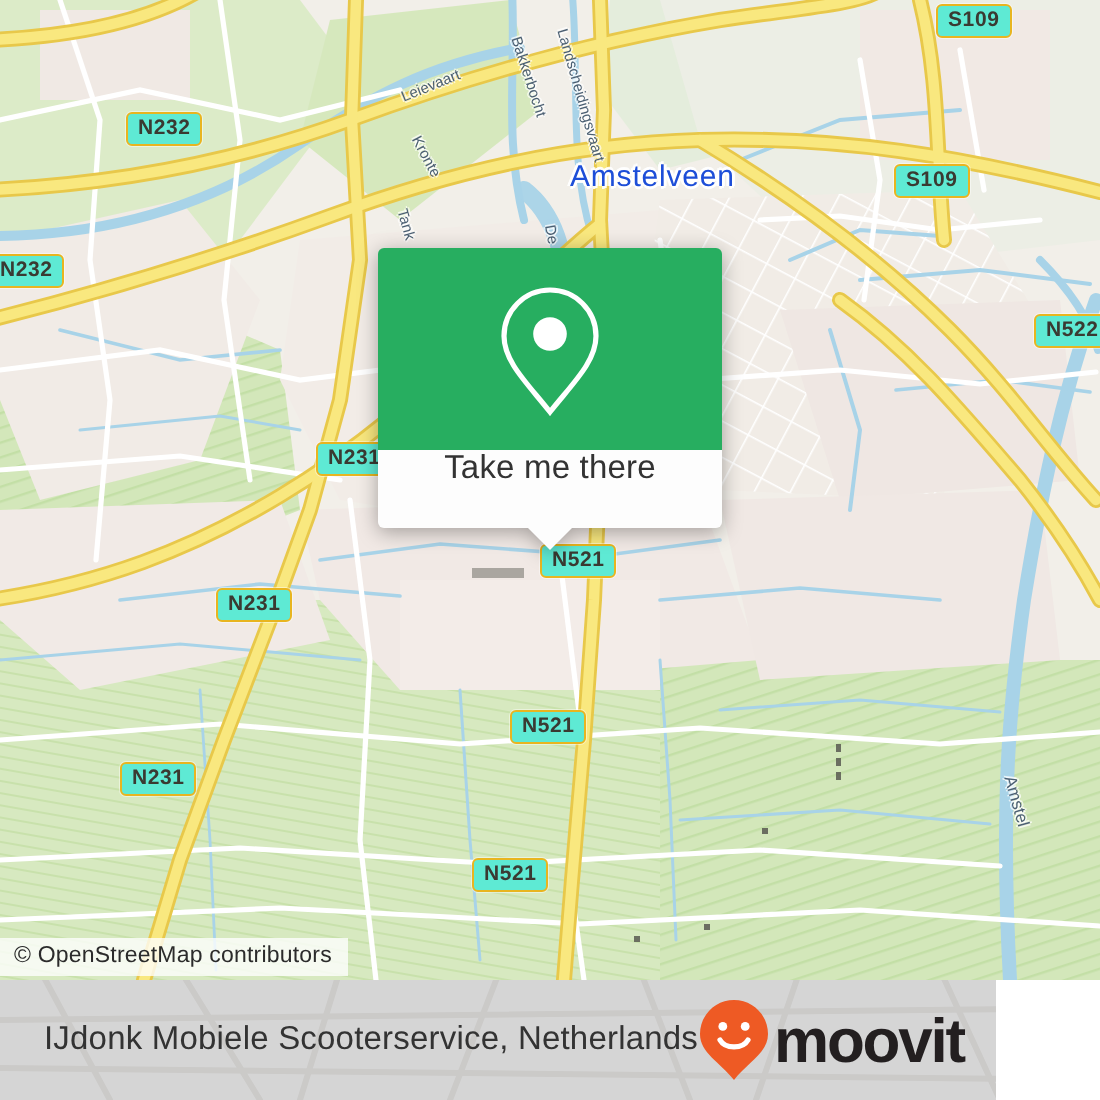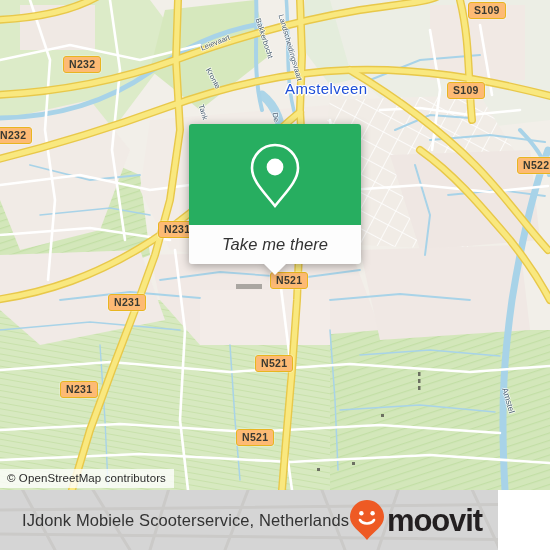--- a/index.html
+++ b/index.html
@@ -13,21 +13,21 @@
   
   #map-area{
     position:absolute; left:0; top:0; width:550px; height:490px;
     overflow:hidden; background:#eef3e6;
   }
   #map-canvas{ position:absolute; left:0; top:0; }
 
   
   .shield{
     position:absolute;
-    background:#fdba74;
+    background:#5eead4;
     border:1.6px solid #e8b520;
     border-radius:3px;
     color:#3a3a32;
     font-size:10.5px;
     font-weight:bold;
     letter-spacing:.3px;
     padding:1px 5px 2px 5px;
     line-height:12px;
     white-space:nowrap;
     box-shadow:0 0 0 .5px rgba(255,255,255,.45);
@@ -66,23 +66,22 @@
   #popup-green{
     height:101px;
     background:#27ae60;
     border-radius:3px 3px 0 0;
     display:flex; align-items:center; justify-content:center;
   }
   #popup-white{
     height:39px;
     background:#fdfdfd;
     border-radius:0 0 3px 3px;
-    display:flex; align-items:center; justify-content:center;
+    display:flex; justify-content:center;
     position:relative;
-    font-style:italic;
   }
   #popup-label{
     color:#333333;
     font-size:16.5px;
     letter-spacing:.1px;
   }
   #popup-tail{
     position:absolute;
     left:50%; margin-left:-11px; bottom:-11px;
     width:0; height:0;

